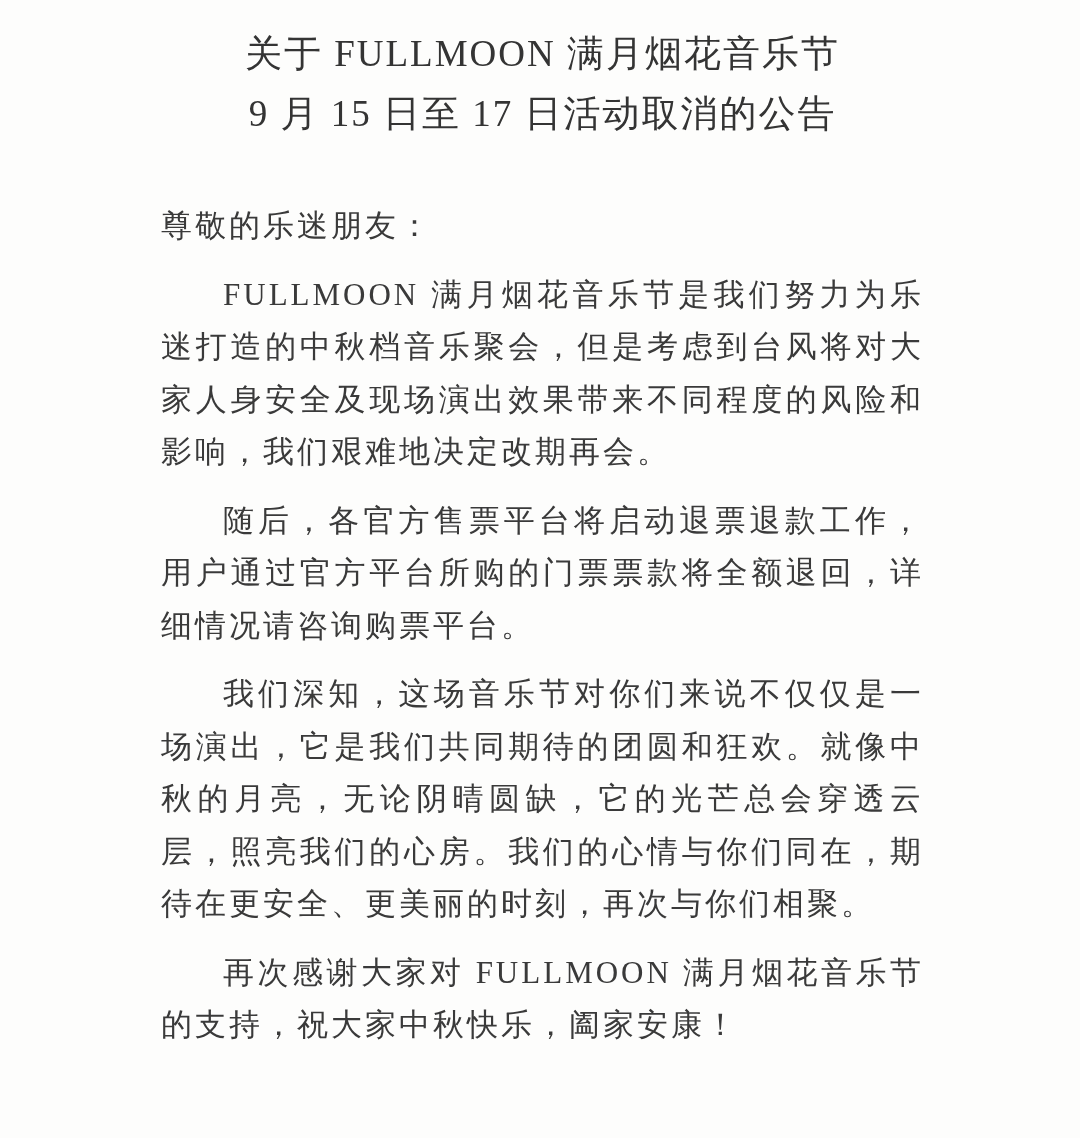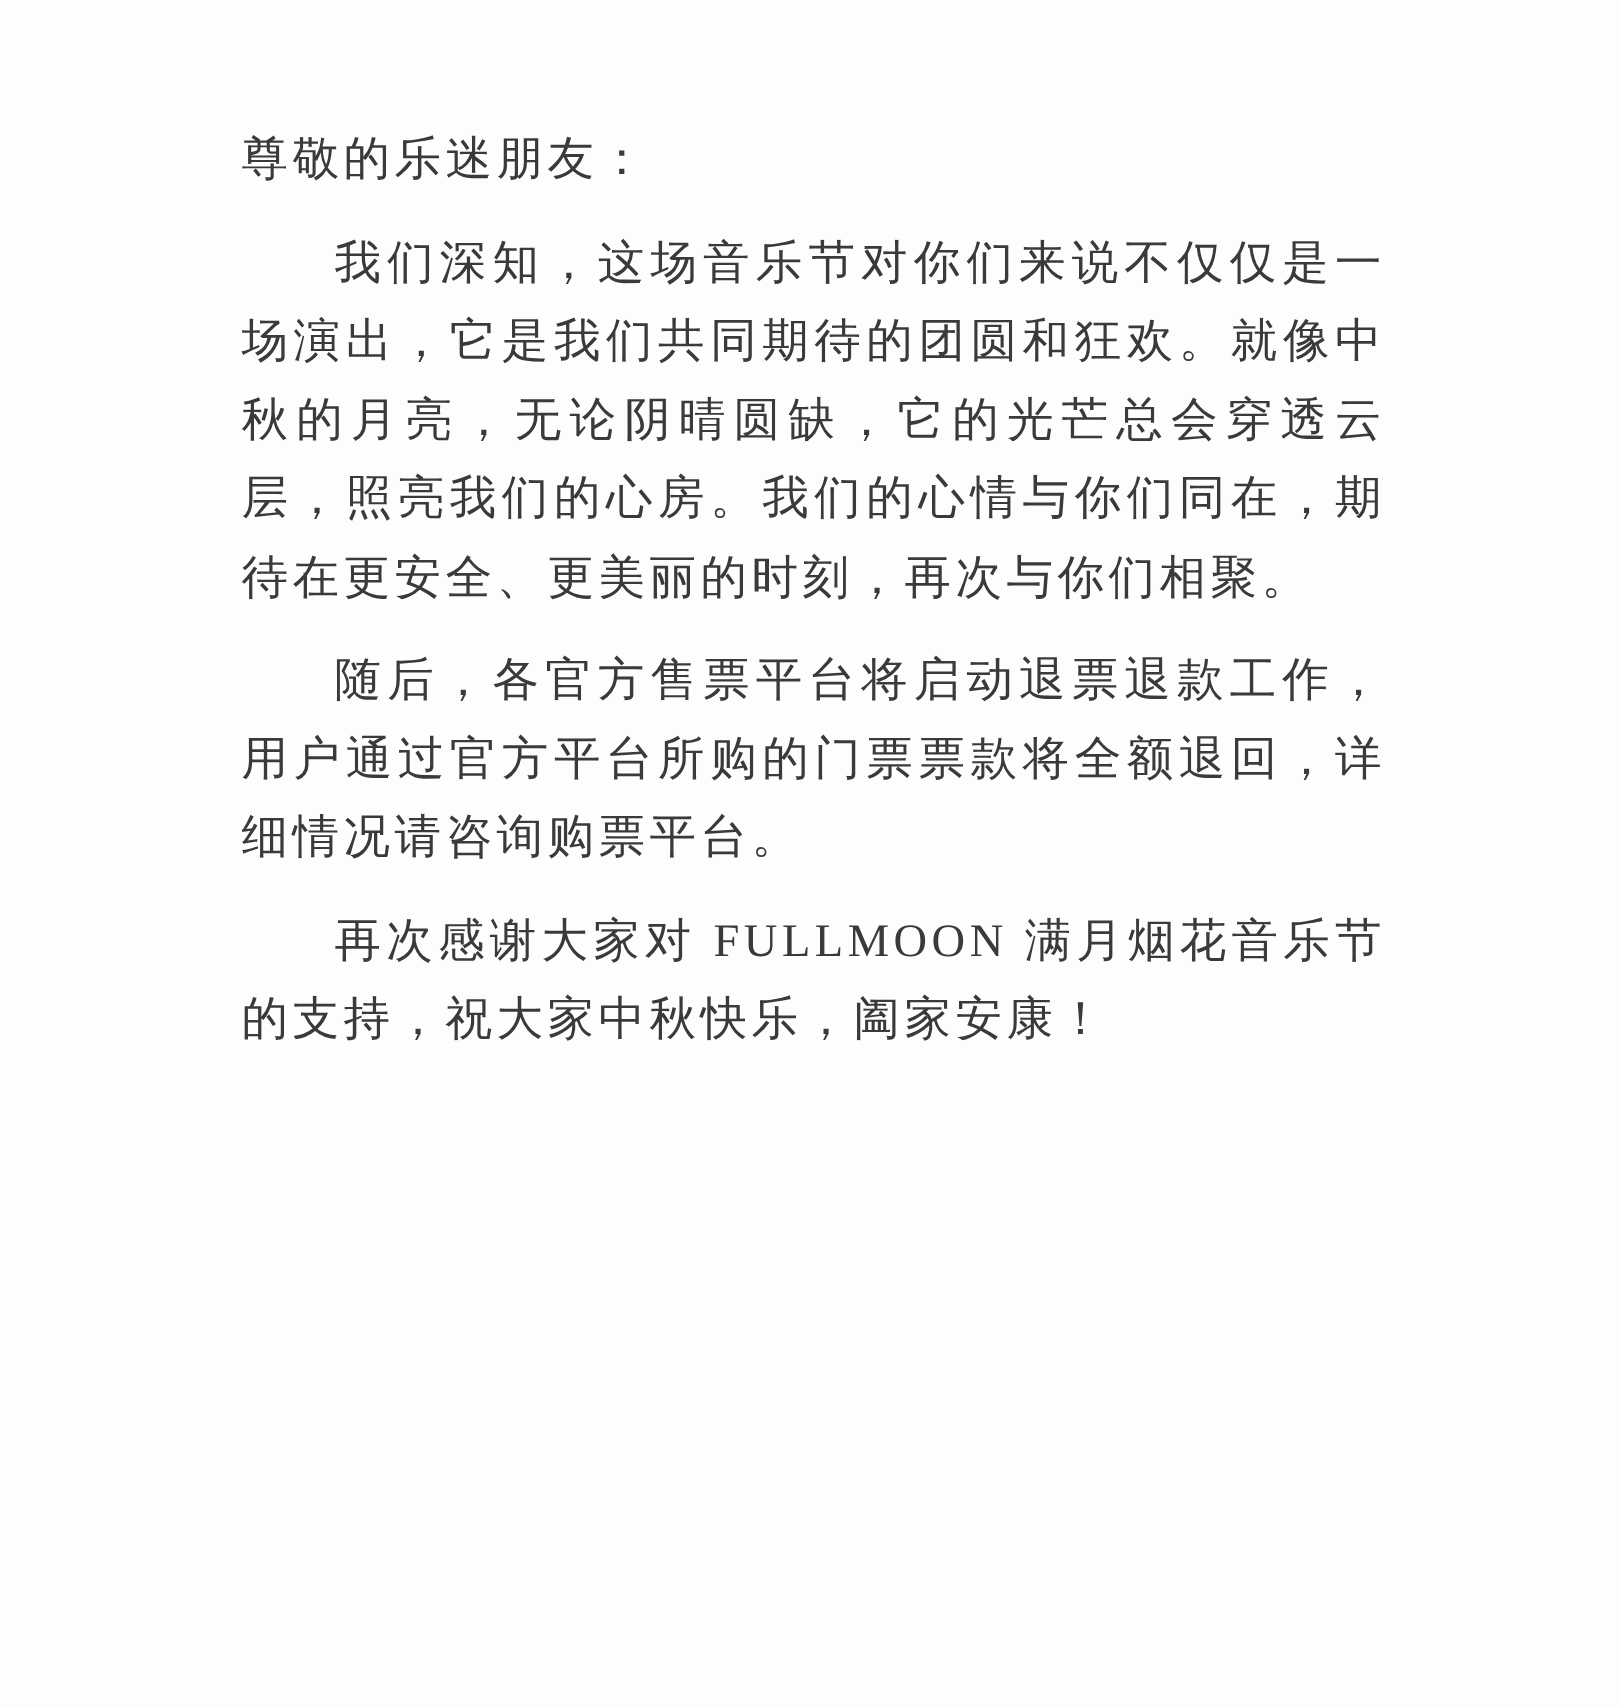--- a/index.html
+++ b/index.html
@@ -47,27 +47,32 @@
   }
   .para {
     text-indent: 2em;
   }
 </style>
 </head>
 <body>
 
 <div class="page">
 
+  <h1 class="title">
+    <span class="title-line">关于 FULLMOON 满月烟花音乐节</span>
+    <span class="title-line">9 月 15 日至 17 日活动取消的公告</span>
+  </h1>
 
   <div class="doc-body">
     <p class="salutation">尊敬的乐迷朋友：</p>
 
 
+    <p class="para">FULLMOON 满月烟花音乐节是我们努力为乐迷打造的中秋档音乐聚会，但是考虑到台风将对大家人身安全及现场演出效果带来不同程度的风险和影响，我们艰难地决定改期再会。</p>
+
+    <p class="para">随后，各官方售票平台将启动退票退款工作，用户通过官方平台所购的门票票款将全额退回，详细情况请咨询购票平台。</p>
 
     <p class="para">我们深知，这场音乐节对你们来说不仅仅是一场演出，它是我们共同期待的团圆和狂欢。就像中秋的月亮，无论阴晴圆缺，它的光芒总会穿透云层，照亮我们的心房。我们的心情与你们同在，期待在更安全、更美丽的时刻，再次与你们相聚。</p>
-
-    <p class="para">随后，各官方售票平台将启动退票退款工作，用户通过官方平台所购的门票票款将全额退回，详细情况请咨询购票平台。</p>
 
     <p class="para">再次感谢大家对 FULLMOON 满月烟花音乐节的支持，祝大家中秋快乐，阖家安康！</p>
 
   </div>
 
 </div>
 
 </body></html>

